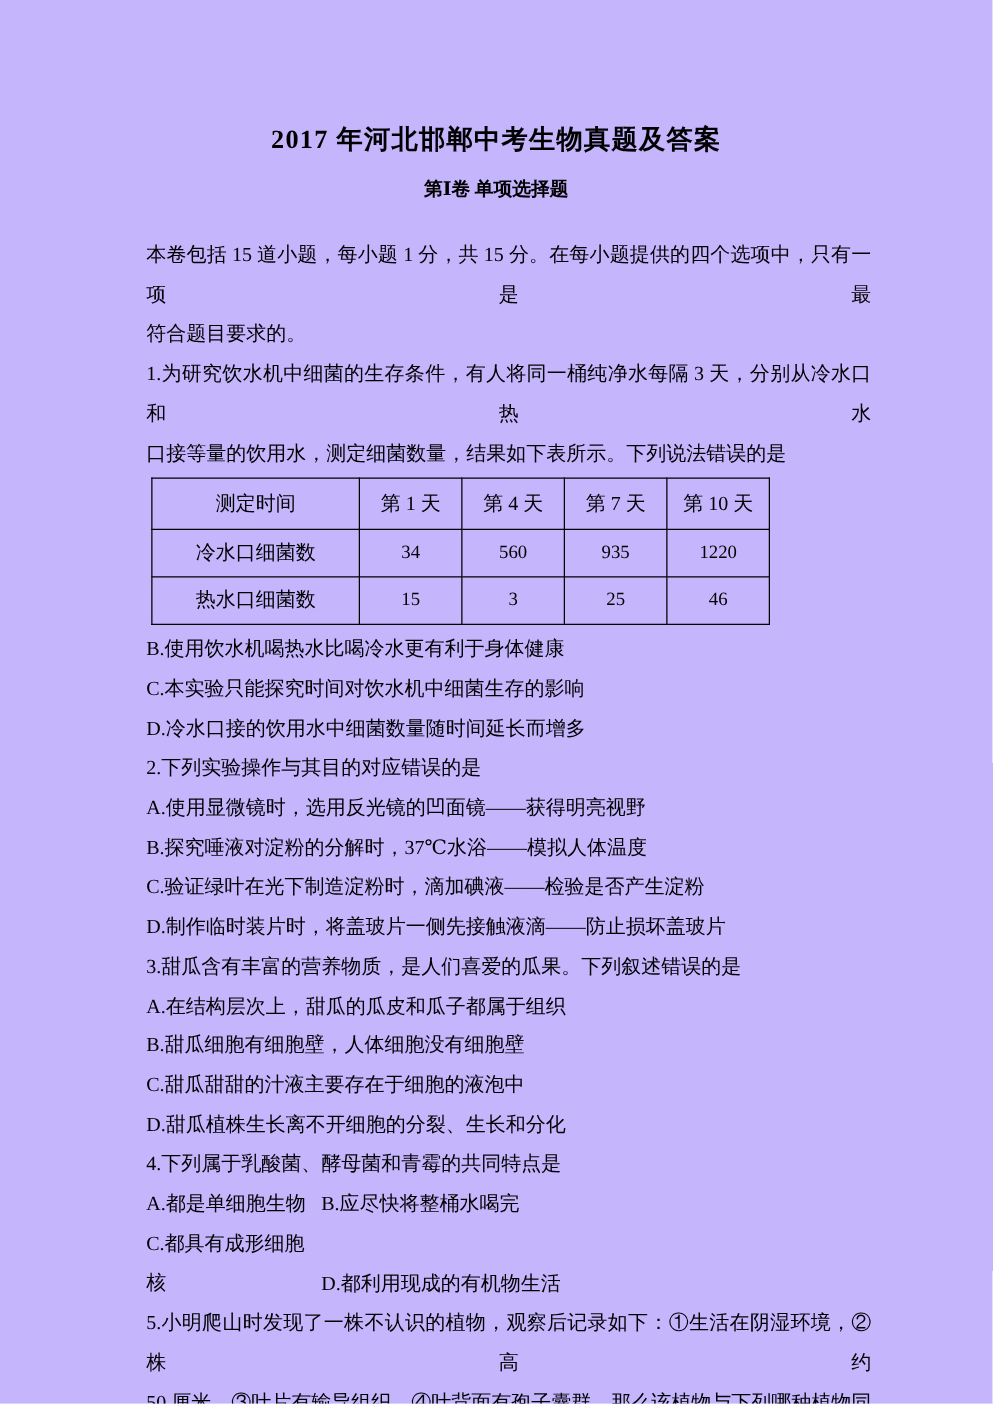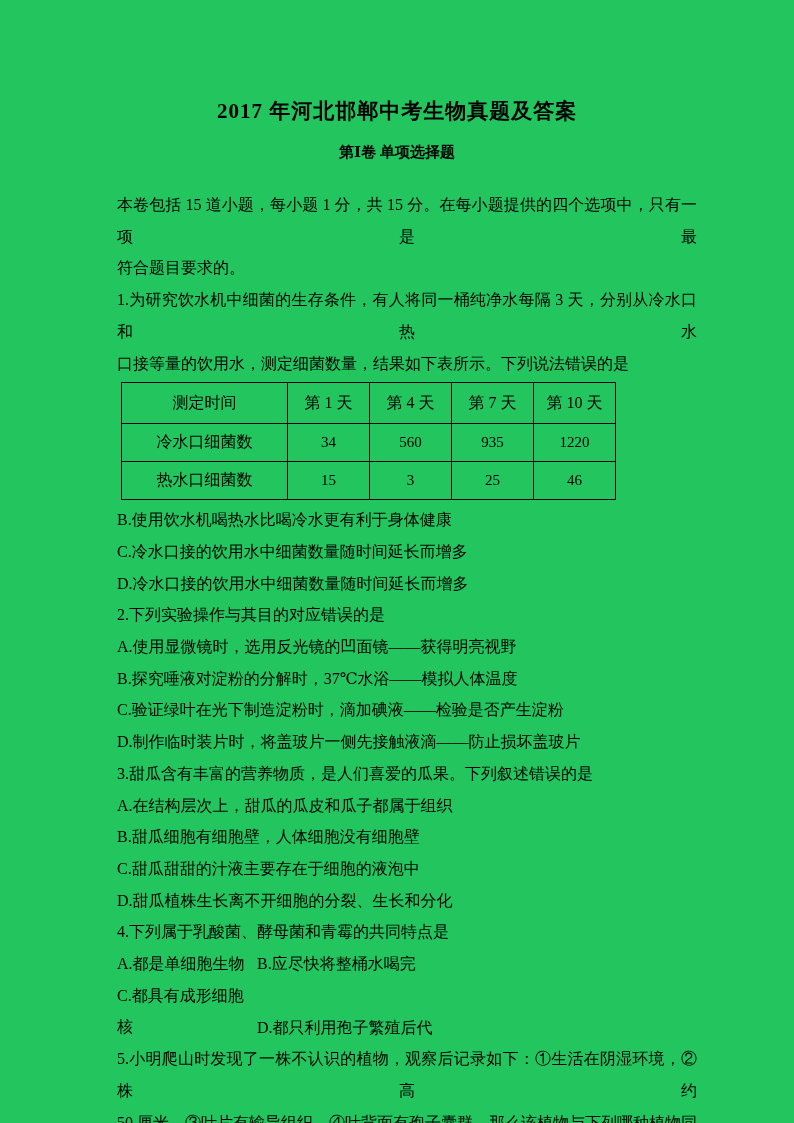--- a/index.html
+++ b/index.html
@@ -1,20 +1,20 @@
 <!DOCTYPE html>
 <html><head>
 <meta charset="utf-8">
 <style>
   html, body { margin: 0; padding: 0; background: #ffffff; }
   .page {
     position: relative;
     width: 794px;
     height: 1123px;
-    background: #22c55e;
+    background: #c4b5fd;
     color: #000000;
     font-family: "Liberation Serif", "DejaVu Serif", serif;
     overflow: hidden;
   }
   .content {
     position: absolute;
     left: 117px;
     top: 0;
     width: 580px;
   }
@@ -110,21 +110,21 @@
             <td>热水口细菌数</td>
             <td class="num">15</td>
             <td class="num">3</td>
             <td class="num">25</td>
             <td class="num">46</td>
           </tr>
         </tbody>
       </table>
 
       <div class="line">B.使用饮水机喝热水比喝冷水更有利于身体健康</div>
-      <div class="line">C.冷水口接的饮用水中细菌数量随时间延长而增多</div>
+      <div class="line">C.本实验只能探究时间对饮水机中细菌生存的影响</div>
       <div class="line">D.冷水口接的饮用水中细菌数量随时间延长而增多</div>
     </div>
 
     <div>
       <div class="line">2.下列实验操作与其目的对应错误的是</div>
       <div class="line">A.使用显微镜时，选用反光镜的凹面镜——获得明亮视野</div>
       <div class="line">B.探究唾液对淀粉的分解时，37℃水浴——模拟人体温度</div>
       <div class="line">C.验证绿叶在光下制造淀粉时，滴加碘液——检验是否产生淀粉</div>
       <div class="line">D.制作临时装片时，将盖玻片一侧先接触液滴——防止损坏盖玻片</div>
     </div>
@@ -136,21 +136,21 @@
       <div class="line">C.甜瓜甜甜的汁液主要存在于细胞的液泡中</div>
       <div class="line">D.甜瓜植株生长离不开细胞的分裂、生长和分化</div>
     </div>
 
     <div>
       <div class="line">4.下列属于乳酸菌、酵母菌和青霉的共同特点是</div>
       <div class="line">
         <span class="pair-left">A.都是单细胞生物</span><span>B.应尽快将整桶水喝完</span>
       </div>
       <div class="line">
-        <span class="pair-left">C.都具有成形细胞核</span><span>D.都只利用孢子繁殖后代</span>
+        <span class="pair-left">C.都具有成形细胞核</span><span>D.都利用现成的有机物生活</span>
       </div>
     </div>
 
     <div>
       <div class="line justify">5.小明爬山时发现了一株不认识的植物，观察后记录如下：①生活在阴湿环境，②株高约</div>
       <div class="line">50 厘米，③叶片有输导组织，④叶背面有孢子囊群。那么该植物与下列哪种植物同属一类</div>
     </div>
 
   </div>
 </div>

